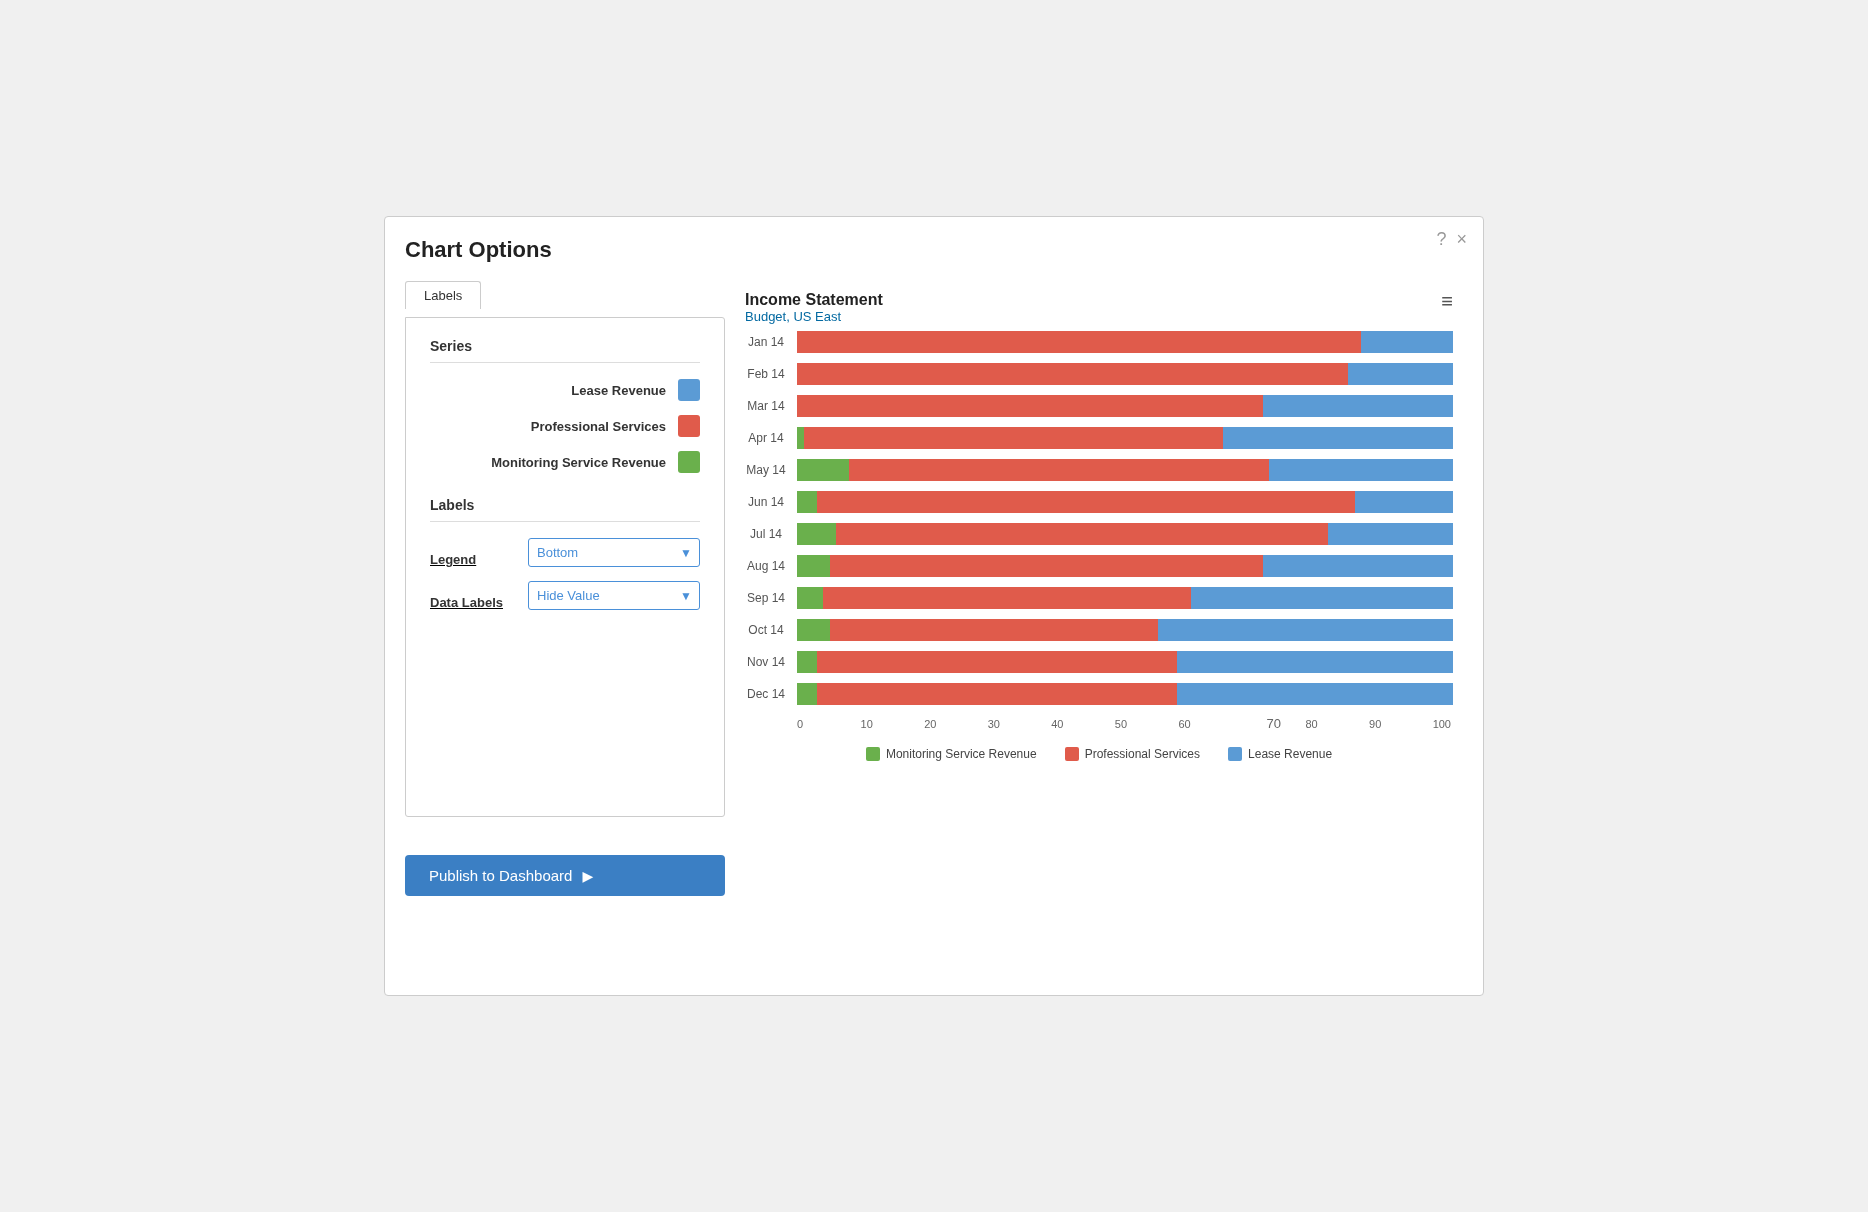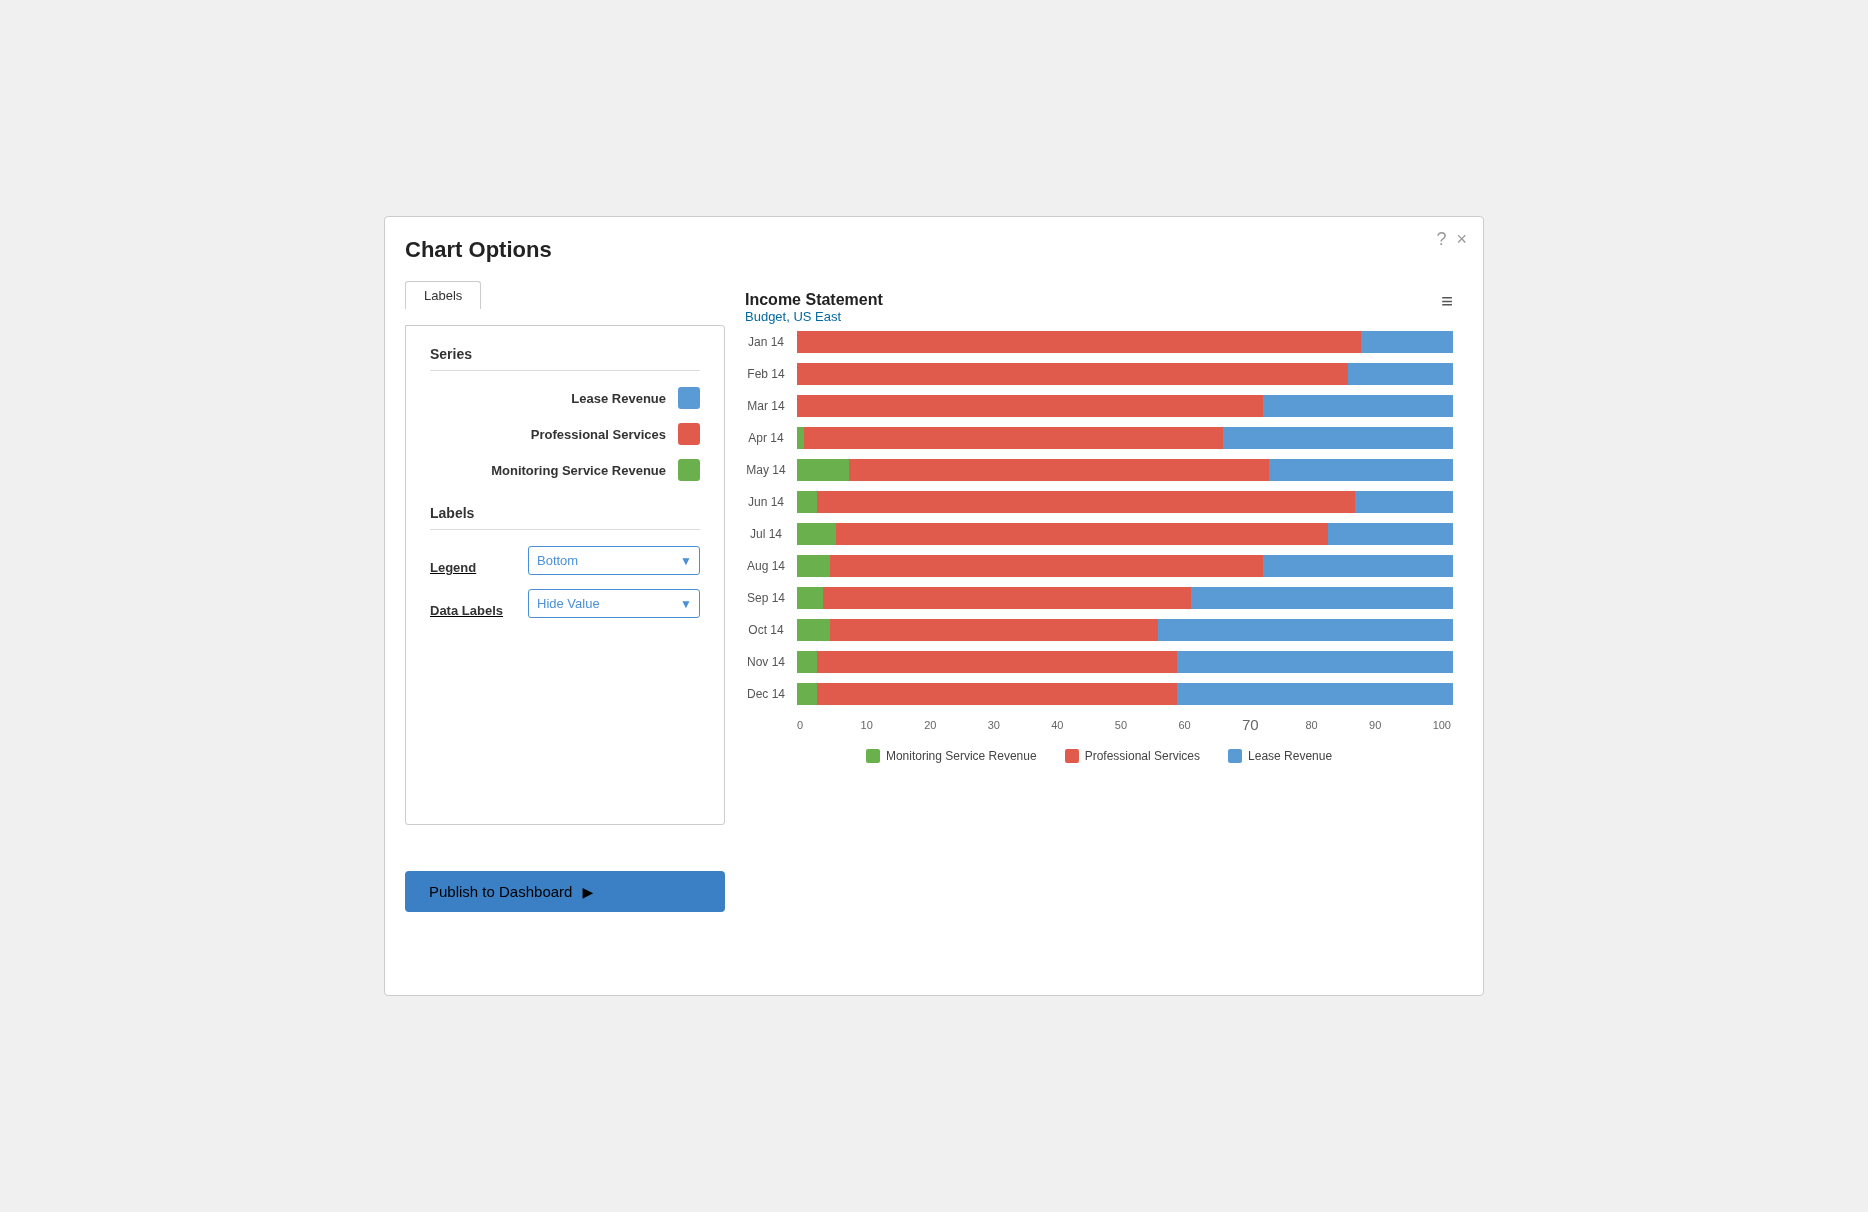--- a/index.html
+++ b/index.html
@@ -44,21 +44,21 @@
       display: flex;
       gap: 20px;
       align-items: flex-start;
     }
     
     .left-panel {
       width: 320px;
       flex-shrink: 0;
       display: flex;
       flex-direction: column;
-      gap: 16px;
+      gap: 8px;
     }
     .tab-bar {
       display: flex;
       border-bottom: none;
     }
     .tab {
       border: 1px solid #ccc;
       border-bottom: none;
       padding: 6px 18px;
       font-size: 13px;
@@ -144,21 +144,21 @@
       right: 8px;
       top: 50%;
       transform: translateY(-50%);
       pointer-events: none;
       color: #4a90d9;
       font-size: 12px;
     }
     .publish-btn {
       margin-top: 30px;
       background: #3b7fc4;
-      color: #000000;
+      color: #ffffff;
       border: none;
       border-radius: 4px;
       padding: 12px 24px;
       font-size: 15px;
       cursor: pointer;
       display: flex;
       align-items: center;
       gap: 10px;
       white-space: nowrap;
     }
@@ -422,21 +422,21 @@
         </div>
 
       <div class="x-axis" id="x-axis-container" style="display: flex; margin-left: 52px; margin-top: 4px;">
           <div style="font-size: 11px; color: rgb(102, 102, 102); flex: 1 1 0%;">0</div>
           <div style="font-size: 11px; color: rgb(102, 102, 102); flex: 1 1 0%;">10</div>
           <div style="font-size: 11px; color: rgb(102, 102, 102); flex: 1 1 0%;">20</div>
           <div style="font-size: 11px; color: rgb(102, 102, 102); flex: 1 1 0%;">30</div>
           <div style="font-size: 11px; color: rgb(102, 102, 102); flex: 1 1 0%;">40</div>
           <div style="font-size: 11px; color: rgb(102, 102, 102); flex: 1 1 0%;">50</div>
           <div style="font-size: 11px; color: rgb(102, 102, 102); flex: 1 1 0%;">60</div>
-          <div style="font-size: 15px; color: rgb(102, 102, 102); flex: 1 1 0%;">70</div>
+          <div style="font-size: 13px; color: rgb(102, 102, 102); flex: 1 1 0%; text-align: center;">70</div>
           <div style="font-size: 11px; color: rgb(102, 102, 102); flex: 1 1 0%;">80</div>
           <div style="font-size: 11px; color: rgb(102, 102, 102); flex: 1 1 0%;">90</div>
           <div style="font-size: 11px; color: rgb(102, 102, 102); padding-right: 2px;">100</div>
         </div>
 
       <div class="chart-legend" id="chart-legend">
           <div class="legend-item">
             <div class="legend-color" style="background: rgb(106, 176, 76);"></div>
             <span>Monitoring Service Revenue</span>
           </div>

